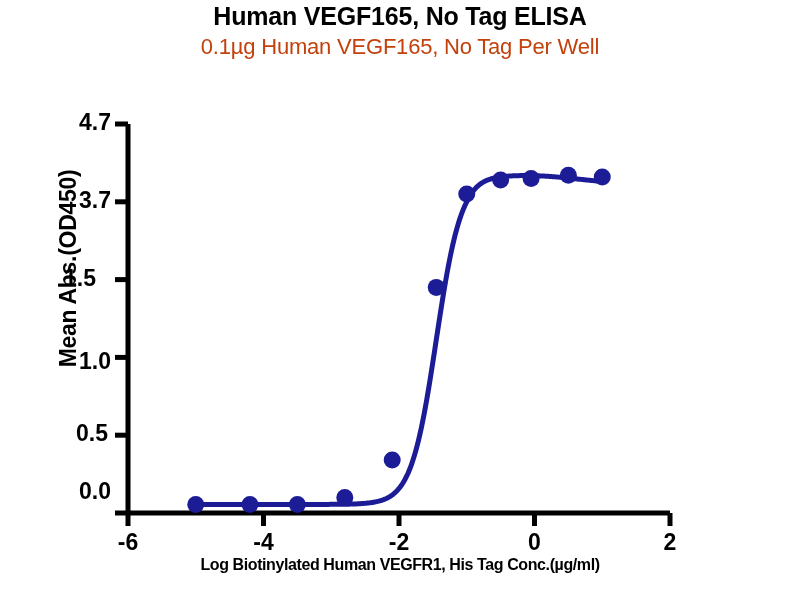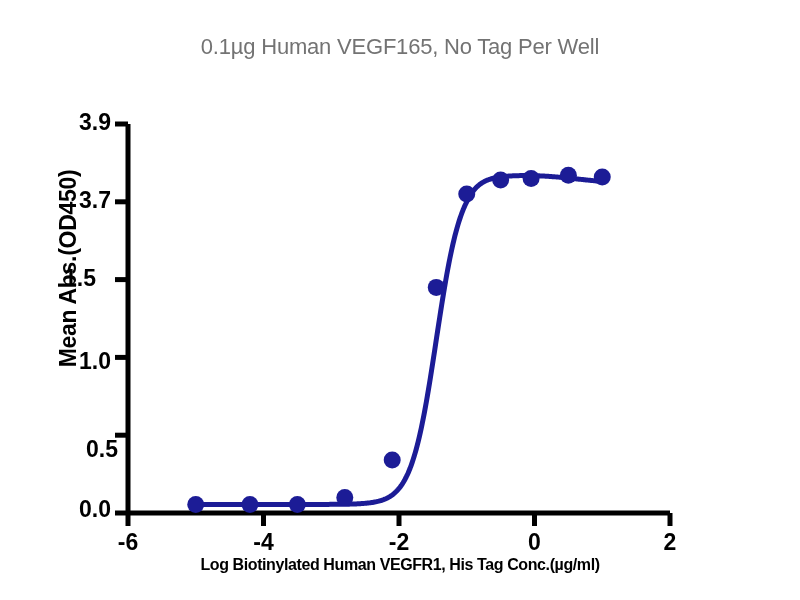--- a/index.html
+++ b/index.html
@@ -27,21 +27,21 @@
     letter-spacing: -0.2px;
   }
   #chart-subtitle {
     position: absolute;
     top: 34px;
     left: 0;
     width: 800px;
     text-align: center;
     font-size: 22px;
     font-weight: normal;
-    color: #737373;
+    color: #c2410c;
     letter-spacing: -0.2px;
   }
   #plot-wrap {
     position: absolute;
     left: 0;
     top: 0;
     width: 800px;
     height: 600px;
   }
   .axis-label-y {
@@ -88,20 +88,21 @@
     position: absolute;
     left: 0;
     top: 0;
   }
 </style>
 </head>
 <body>
 
 <div id="page">
 
+  <div id="chart-title">Human VEGF165, No Tag ELISA</div>
 
   <div id="chart-subtitle">0.1µg Human VEGF165, No Tag Per Well</div>
 
   <div id="plot-wrap">
 
     <div class="axis-label-y">Mean Abs.(OD450)</div>
 
     <div class="axis-label-x">Log Biotinylated Human VEGFR1, His Tag Conc.(µg/ml)</div>
 
     <svg class="plot-svg" width="800" height="600">
@@ -134,26 +135,26 @@
           <circle cx="436.26" cy="287.38" r="8.5" fill="#1c1c96"></circle>
           <circle cx="466.75" cy="194.02" r="8.5" fill="#1c1c96"></circle>
           <circle cx="500.63" cy="180.02" r="8.5" fill="#1c1c96"></circle>
           <circle cx="531.11" cy="178.46" r="8.5" fill="#1c1c96"></circle>
           <circle cx="568.38" cy="175.35" r="8.5" fill="#1c1c96"></circle>
           <circle cx="602.25" cy="176.90" r="8.5" fill="#1c1c96"></circle>
         </g>
     </svg>
 
     <div id="ytick-labels">
-        <div class="ytick-label" style="left: 49px; top: 496px;">0.0</div>
-        <div class="ytick-label" style="left: 56px; top: 420.2px; margin-top: 16px;">0.5</div>
+        <div class="ytick-label" style="left: 49px; top: 478px;">0.0</div>
+        <div class="ytick-label" style="left: 46px; top: 420.2px;">0.5</div>
         <div class="ytick-label" style="left: 49px; top: 348px;">1.0</div>
         <div class="ytick-label" style="left: 49px; top: 264.6px; text-align: center;">1.5</div>
         <div class="ytick-label" style="left: 49px; top: 186.8px;">3.7</div>
-        <div class="ytick-label" style="left: 49px; top: 109px;">3.9</div>
+        <div class="ytick-label" style="left: 49px; top: 109px;">4.7</div>
       </div>
     <div id="xtick-labels">
         <div class="xtick-label" style="left: 106px; top: 529px;">-6</div>
         <div class="xtick-label" style="left: 241.5px; top: 529px;">-4</div>
         <div class="xtick-label" style="left: 377px; top: 529px;">-2</div>
         <div class="xtick-label" style="left: 512.5px; top: 529px;">0</div>
         <div class="xtick-label" style="left: 648px; top: 529px;">2</div>
       </div>
 
   </div>

